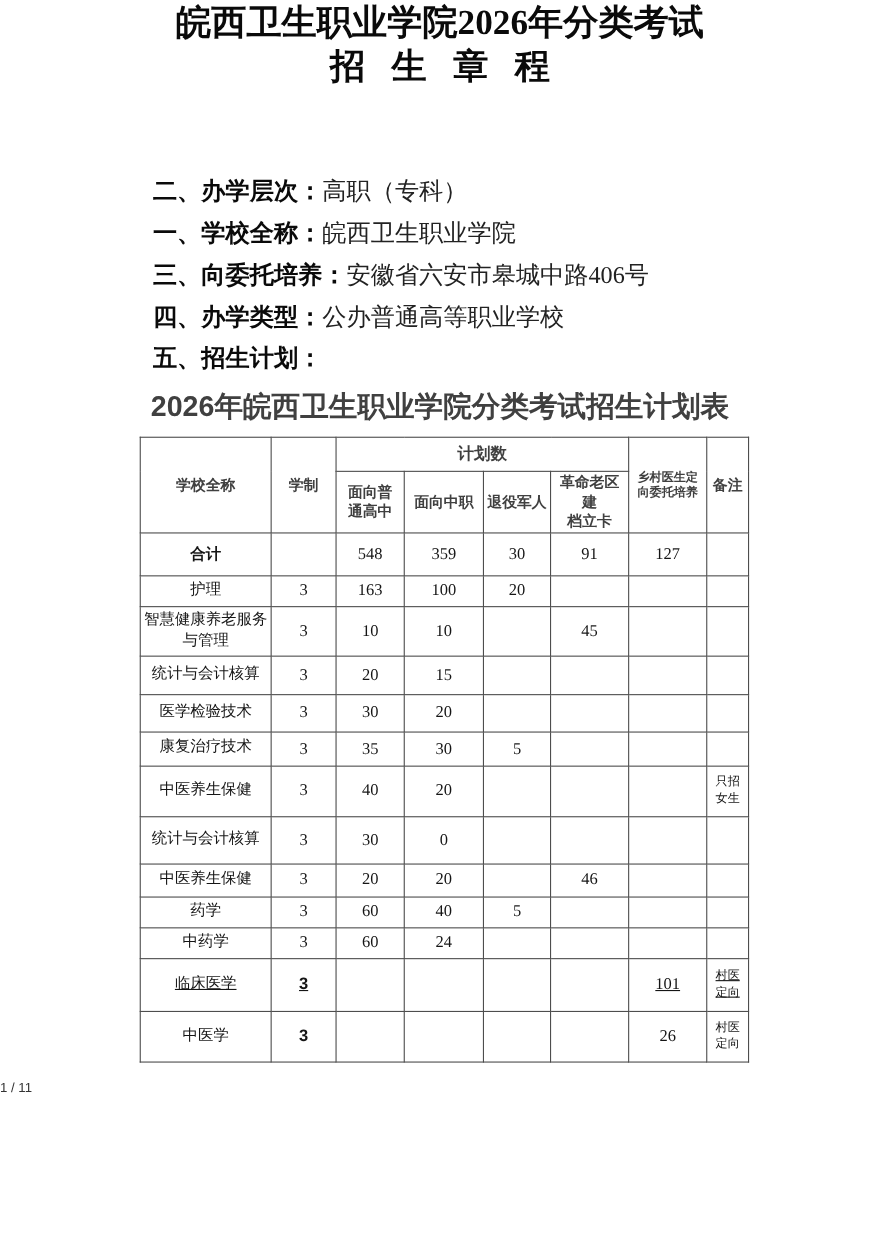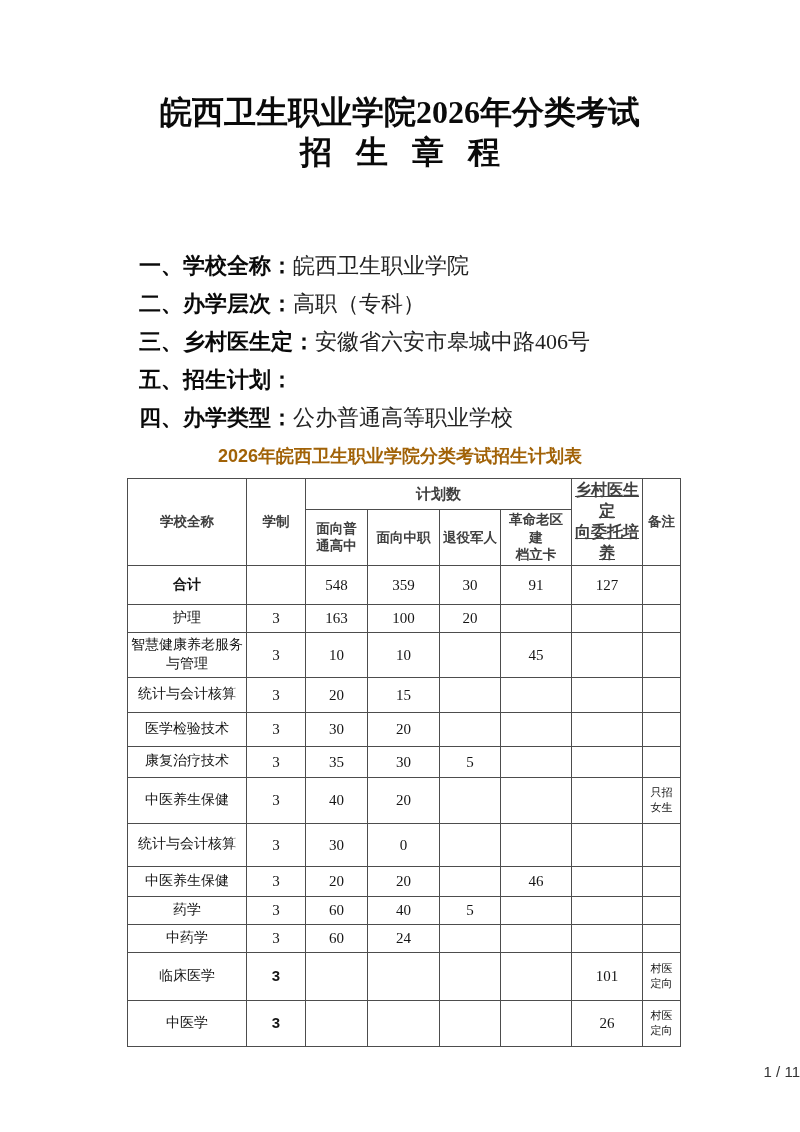--- a/index.html
+++ b/index.html
@@ -4,84 +4,84 @@
 <style>
   html,body{margin:0;padding:0;}
   body{
     width:800px;height:1132px;background:#ffffff;color:#151515;
     font-family:"Liberation Serif","DejaVu Serif",serif;
     overflow:hidden;
   }
   .page{position:relative;width:800px;height:1132px;}
 
   .doc-title{
-    padding-top:92px;text-align:center;font-weight:bold;
+    text-align:center;font-weight:bold;
     font-size:32px;line-height:40px;color:#0a0a0a;
   }
   .doc-title .line2{word-spacing:16px;}
 
   .info-list{margin:82px 0 0 139px;}
   .info-item{font-size:22px;line-height:23px;margin-bottom:15px;white-space:nowrap;}
   .info-label{
     font-family:"Liberation Sans","DejaVu Sans",sans-serif;
     font-weight:bold;color:#0a0a0a;
   }
   .info-value{font-family:"Liberation Serif","DejaVu Serif",serif;color:#222;}
 
   .table-title{
-    margin-top:6px;text-align:center;font-weight:bold;font-size:18px;
-    font-family:"Liberation Sans","DejaVu Sans",sans-serif;color:#a16207;
+    margin-top:6px;text-align:center;font-weight:bold;font-size:26px;
+    font-family:"Liberation Sans","DejaVu Sans",sans-serif;color:#404040;
   }
 
   table.plan-table{
     margin:10px 0 0 127px;border-collapse:collapse;table-layout:fixed;
     width:553px;
   }
   .plan-table th,.plan-table td{
     border:1px solid #4d4d4d;padding:1px 2px;text-align:center;
     vertical-align:middle;white-space:pre-line;overflow:hidden;
   }
   .plan-table th{
     font-family:"Liberation Sans","DejaVu Sans",sans-serif;
     font-weight:bold;font-size:13.5px;line-height:1.3;color:#404040;
   }
   .plan-table th.group{font-size:15px;}
-  .plan-table th.wide{font-size:16px;text-decoration:underline;}
+  .plan-table th.wide{font-size:11px;}
   .plan-table td{
     font-size:15px;line-height:1.35;
     font-family:"Liberation Serif","DejaVu Serif",serif;
   }
   .plan-table td.major{font-size:14px;margin-top:30px;}
   .plan-table td.b{
     font-weight:bold;
     font-family:"Liberation Sans","DejaVu Sans",sans-serif;
   }
   .plan-table td.remark{font-size:11px;}
 
   .page-footer{
-    margin-top:16px;text-align:right;font-size:15px;color:#333;
+    margin-top:16px;text-align:left;font-size:12px;color:#333;
     font-family:"Liberation Sans","DejaVu Sans",sans-serif;
   }
 </style>
 </head>
 <body>
 
 <div class="page">
 
   <div class="doc-title">
     <div class="line1">皖西卫生职业学院2026年分类考试</div>
     <div class="line2">招 生 章 程</div>
   </div>
 
   <div class="info-list">
+      <div class="info-item"><span class="info-label">二、办学层次：</span><span class="info-value">高职（专科）</span></div>
       <div class="info-item"><span class="info-label">一、学校全称：</span><span class="info-value">皖西卫生职业学院</span></div>
-      <div class="info-item"><span class="info-label">二、办学层次：</span><span class="info-value">高职（专科）</span></div>
-      <div class="info-item"><span class="info-label">三、乡村医生定：</span><span class="info-value">安徽省六安市皋城中路406号</span></div>
+      <div class="info-item"><span class="info-label">三、向委托培养：</span><span class="info-value">安徽省六安市皋城中路406号</span></div>
+      <div class="info-item"><span class="info-label">四、办学类型：</span><span class="info-value">公办普通高等职业学校</span></div>
       <div class="info-item"><span class="info-label">五、招生计划：</span><span class="info-value"></span></div>
-      <div class="info-item"><span class="info-label">四、办学类型：</span><span class="info-value">公办普通高等职业学校</span></div>
     </div>
 
   <div class="table-title">2026年皖西卫生职业学院分类考试招生计划表</div>
 
   <table class="plan-table">
     <colgroup>
       <col style="width:119px">
         <col style="width:59px">
         <col style="width:62px">
         <col style="width:72px">
@@ -214,21 +214,21 @@
         <tr style="height: 28px;">
           <td class="major">中药学</td>
           <td>3</td>
           <td>60</td>
           <td>24</td>
           <td></td>
           <td></td>
           <td></td>
           <td class="remark"></td>
         </tr>
-        <tr style="height: 48px;">
+        <tr style="height: 48px; text-decoration: underline;">
           <td class="major">临床医学</td>
           <td class="b">3</td>
           <td></td>
           <td></td>
           <td></td>
           <td></td>
           <td>101</td>
           <td class="remark">村医
 定向</td>
         </tr>

